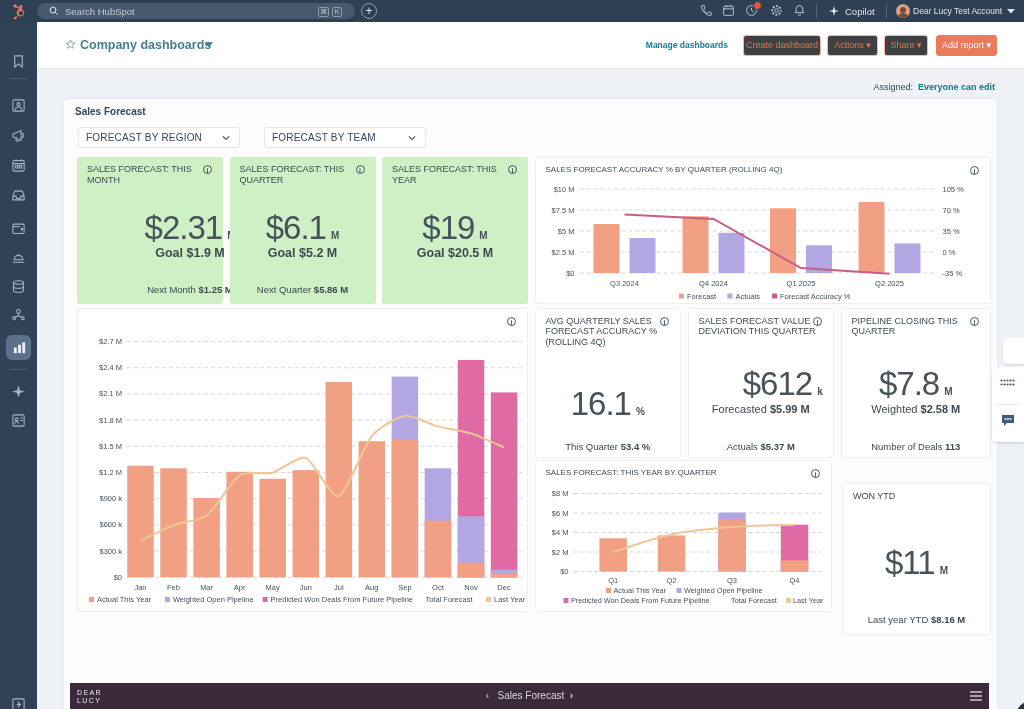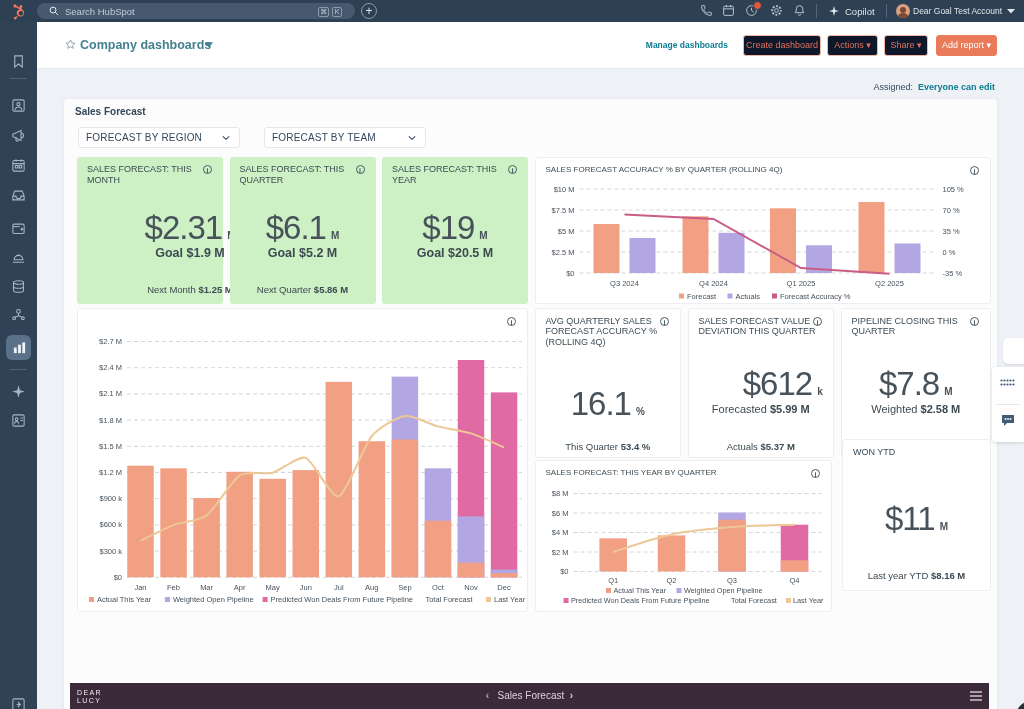--- a/index.html
+++ b/index.html
@@ -16,21 +16,21 @@
 
 
 #side { position:absolute; left:0; top:22px; width:37px; height:687px; background:#2f4256; }
 .sicon { position:absolute; left:11px; width:15px; height:15px; }
 .sdiv { position:absolute; left:10px; width:17px; height:1px; background:#4e6275; }
 #sactive { position:absolute; left:6px; top:313px; width:25px; height:25px; background:#5b7089; border-radius:6px; }
 
 
 #hdr { position:absolute; left:37px; top:22px; width:987px; height:47px; background:#ffffff; border-bottom:1px solid #e5eaf0; }
 #htitle { position:absolute; left:43px; top:16px; font-size:12.5px; font-weight:bold; color:#44808f; }
-.hbtn { position:absolute; top:13px; height:21px; border-radius:3px; font-size:9px; line-height:19px; text-align:center; color:#e2725a; border:1px solid #f2b8a6; background:#0f172a; }
+.hbtn { position:absolute; top:13px; height:21px; border-radius:3px; font-size:9px; line-height:19px; text-align:center; color:#e2725a; border:1px solid #f2b8a6; background:#404040; }
 #manage { position:absolute; top:18px; font-size:8.5px; font-weight:bold; color:#0b7c92; }
 
 
 #assigned { position:absolute; top:82px; right:29px; font-size:9px; color:#33475b; }
 
 
 #panel { position:absolute; left:64px; top:99px; width:933px; height:610px; background:#fcfcfd; border-radius:4px 4px 0 0; box-shadow:0 0 4px rgba(0,0,0,.06); }
 #sftitle { position:absolute; left:75px; top:106px; font-size:10px; font-weight:bold; color:#33475b; }
 .dd { position:absolute; top:127px; height:21px; background:#fff; border:1px solid #e4e7ea; border-radius:3px; font-size:10px; color:#33475b; line-height:20px; padding-left:7px; letter-spacing:.2px; }
 .dd .chev { position:absolute; right:9px; top:7px; width:8px; height:6px; }
@@ -98,21 +98,21 @@
   <div class="sep" style="left:816px"></div>
   <svg class="navicon" style="left:828px;top:5px" width="12" height="12" viewBox="0 0 24 24">
       <path d="M12 2l2.2 7.8L22 12l-7.8 2.2L12 22l-2.2-7.8L2 12l7.8-2.2z" fill="#dfe5ea"></path>
     </svg>
   <span style="position:absolute;left:845px;top:6px;font-size:9.5px;color:#dfe5ea;">Copilot</span>
   <div class="sep" style="left:886px"></div>
   <div style="position:absolute;left:896px;top:4px;width:14px;height:14px;border-radius:50%;background:#d9a083;overflow:hidden;">
       <div style="position:absolute;left:4px;top:2.5px;width:6px;height:6px;border-radius:50%;background:#7a4a33;"></div>
       <div style="position:absolute;left:2px;top:9px;width:10px;height:7px;border-radius:50% 50% 0 0;background:#7a4a33;"></div>
     </div>
-  <span style="position:absolute;left:913px;top:6px;font-size:8.5px;color:#dfe5ea;">Dear Goal Test Account</span>
+  <span style="position:absolute;left:913px;top:6px;font-size:8.5px;color:#dfe5ea;">Dear Lucy Test Account</span>
   <svg style="position:absolute;left:1007px;top:9px" width="8" height="5" viewBox="0 0 10 6">
       <path d="M0 0 h10 l-5 5.5z" fill="#dfe5ea"></path>
     </svg>
 </div>
 
 <div id="side">
   <svg class="sicon" style="top:32px" width="13" height="13" viewBox="0 0 24 24">
       <path d="M6 3h12v18l-6-5-6 5z" fill="none" stroke="#a9b5c2" stroke-width="1.8"></path>
     </svg>
   <div class="sdiv" style="top:56px"></div>
@@ -402,21 +402,21 @@
 <rect x="140.5" y="127" width="5" height="5" fill="#b2a7e2"></rect>
 <text x="148" y="132" font-size="7.3" fill="#46525c">Weighted Open Pipeline</text>
 <rect x="27.5" y="137" width="5" height="5" fill="#e06aa3"></rect>
 <text x="35" y="142" font-size="7.3" fill="#46525c">Predicted Won Deals From Future Pipeline</text>
 <text x="195" y="142" font-size="7.3" fill="#46525c">Total Forecast</text>
 <rect x="250" y="137" width="5" height="5" fill="#edc795"></rect>
 <text x="257" y="142" font-size="7.3" fill="#46525c">Last Year</text>
 </svg>
 </div>
 
-<div class="card" style="left:842px;top:439px;width:149px;height:152px;">
+<div class="card" style="left:842px;top:483px;width:149px;height:152px;">
   <div class="ctitle">WON YTD</div>
   <div class="bigv" style="top:60px;">$11<span class="suf">M</span></div>
   <div class="cfoot" style="top:130px;">Last year YTD <b>$8.16 M</b></div>
 </div>
 
 <div id="dlbar">
   <div style="position:absolute;left:7px;top:5.5px;font-size:7px;color:#f3eef2;letter-spacing:1.4px;line-height:8.5px;">DEAR<br>LUCY</div>
   <div style="position:absolute;left:0;top:7px;width:100%;text-align:center;font-size:10px;color:#ddd5dc;">‹&nbsp;&nbsp; Sales Forecast &nbsp;<b>›</b></div>
   <svg style="position:absolute;right:7px;top:8px" width="12" height="10" viewBox="0 0 12 10">
       <path d="M0 1h12M0 5h12M0 9h12" stroke="#cfc6ce" stroke-width="1.4"></path>

